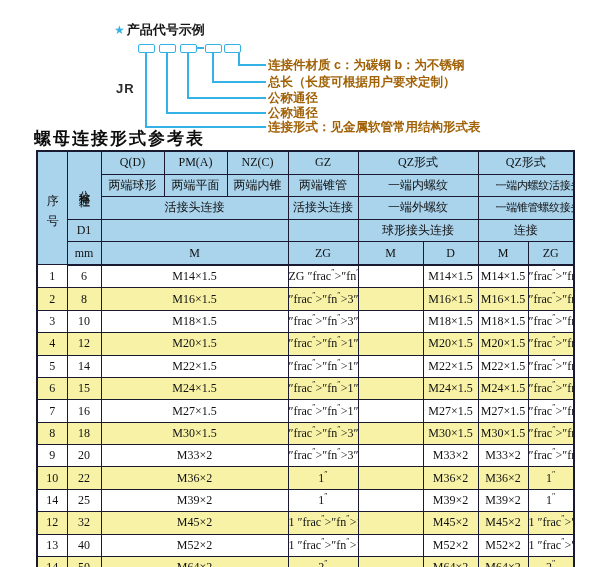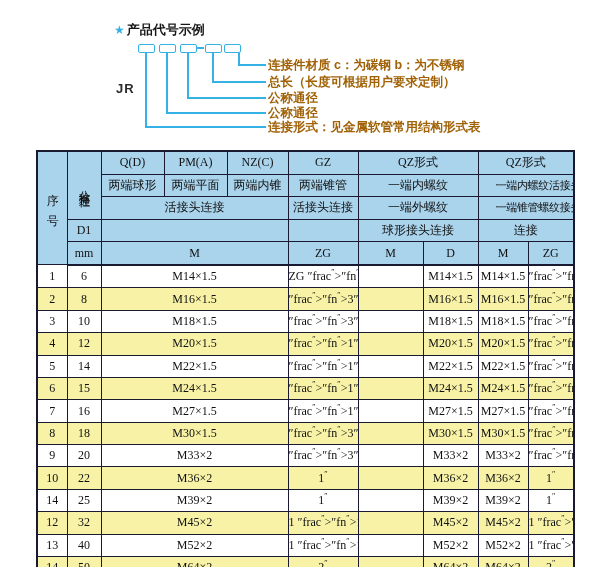--- a/index.html
+++ b/index.html
@@ -89,20 +89,21 @@
     <div class="ln lnh" style="left:166px;top:112px;width:100px"></div>
     <div class="ln lnh" style="left:145px;top:126px;width:121px"></div>
 
     <div class="diag-label" style="top:57px">连接件材质  c：为碳钢  b：为不锈钢</div>
     <div class="diag-label" style="top:74px">总长（长度可根据用户要求定制）</div>
     <div class="diag-label" style="top:90px">公称通径</div>
     <div class="diag-label" style="top:105px">公称通径</div>
     <div class="diag-label" style="top:119px">连接形式：见金属软管常用结构形式表</div>
   </div>
 
+  <div class="tbl-title">螺母连接形式参考表</div>
 
   <table class="ref">
     <colgroup>
       <col style="width:30px">
         <col style="width:34px">
       <col style="width:63px">
         <col style="width:63px">
         <col style="width:61px">
       <col style="width:70px">
         <col style="width:65px">

